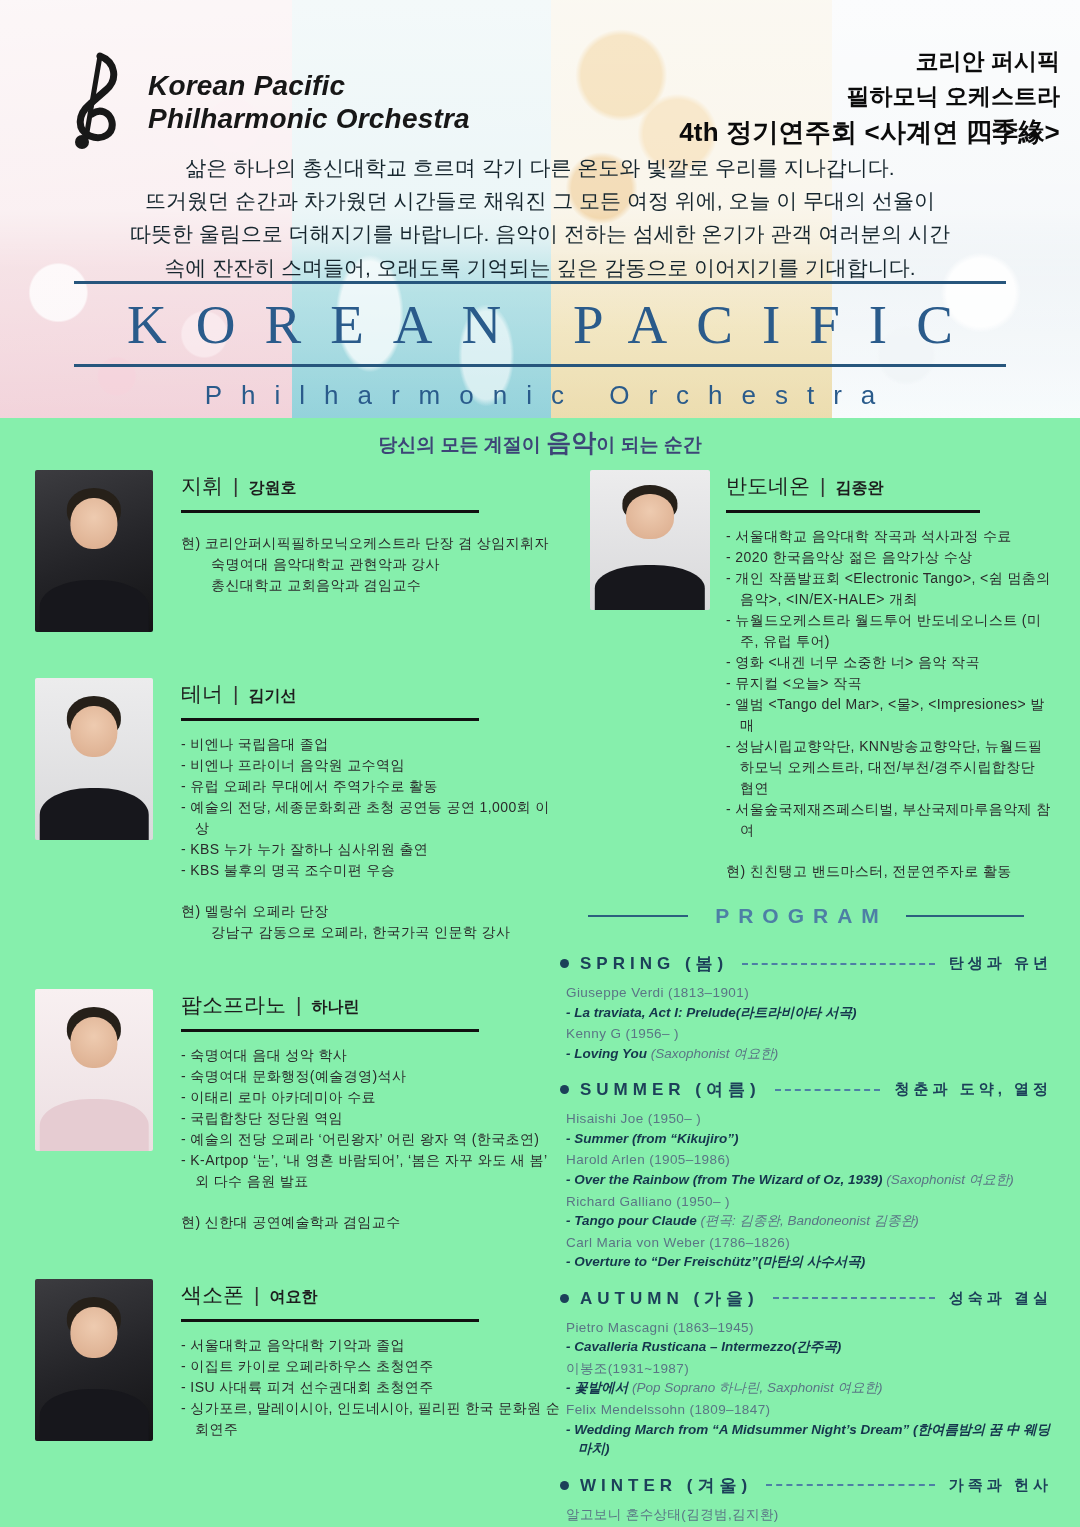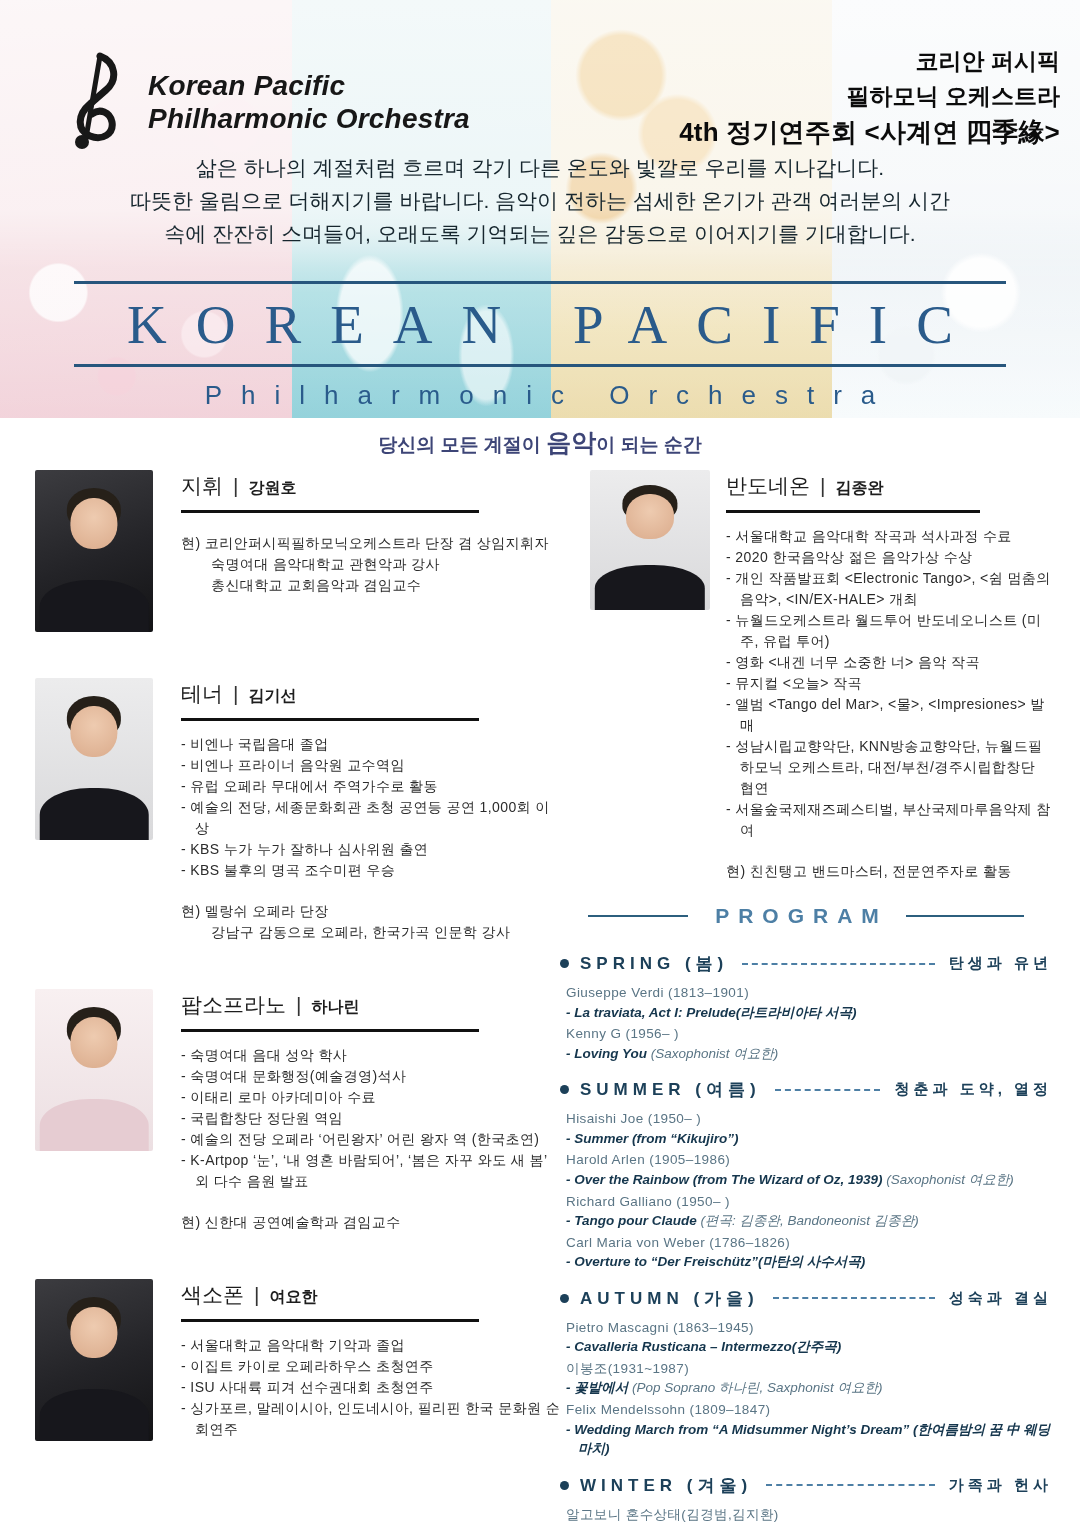--- a/index.html
+++ b/index.html
@@ -1,19 +1,19 @@
 <!DOCTYPE html>
 <html><head>
 <meta charset="utf-8">
 <style>
   * { margin:0; padding:0; box-sizing:border-box; }
   html,body { background:#e8e8e8; }
   .page {
     position:relative; width:1080px; height:1527px; margin:0 auto;
-    background:#ffffff; overflow:hidden;
+    background:#86efac; overflow:hidden;
     font-family:"Liberation Sans", sans-serif; color:#1c1c1c;
   }
 
   
   .hero { position:absolute; top:0; left:0; width:1080px; height:418px; overflow:hidden; }
   .hero-strips { position:absolute; inset:0; display:flex; }
   .strip { height:100%; }
   .strip-spring { width:27%;
     background:
       radial-gradient(circle at 20% 70%, rgba(255,255,255,.8) 0 28px, transparent 30px),
@@ -142,21 +142,22 @@
       </div>
     </div>
 
     <div class="hero-topright" id="topright">
         <div class="hl">코리안 퍼시픽</div>
         <div class="hl">필하모닉 오케스트라</div>
         <div class="hl-big">4th 정기연주회 &lt;사계연 四季緣&gt;</div>
       </div>
 
     <div class="hero-intro" id="intro">
-        <div>삶은 하나의 계절처럼 흐르며 각기 다른 온도와 빛깔로 우리를 지나갑니다.</div>
+        <div>삶은 하나의 총신대학교 흐르며 각기 다른 온도와 빛깔로 우리를 지나갑니다.</div>
+        <div>뜨거웠던 순간과 차가웠던 시간들로 채워진 그 모든 여정 위에, 오늘 이 무대의 선율이</div>
         <div>따뜻한 울림으로 더해지기를 바랍니다. 음악이 전하는 섬세한 온기가 관객 여러분의 시간</div>
         <div>속에 잔잔히 스며들어, 오래도록 기억되는 깊은 감동으로 이어지기를 기대합니다.</div>
       </div>
 
     <div class="hero-titleblock">
       <div class="trule"></div>
       <div class="hero-main-title">KOREAN PACIFIC</div>
       <div class="trule"></div>
       <div class="hero-sub-title">Philharmonic Orchestra</div>
     </div>

